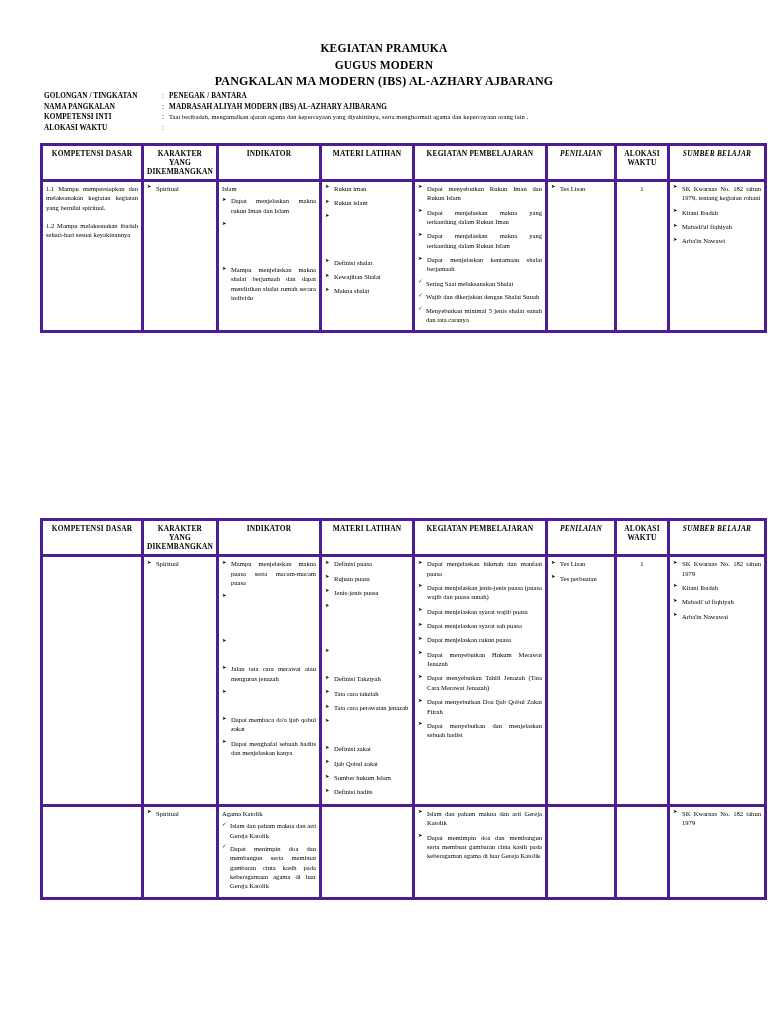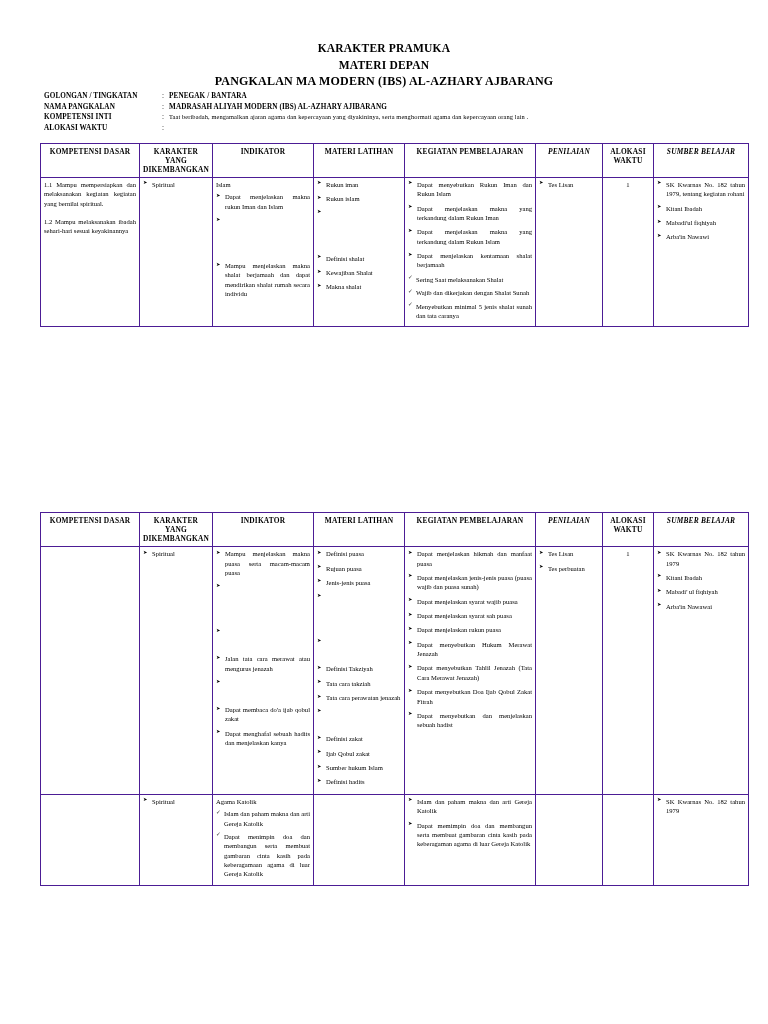--- a/index.html
+++ b/index.html
@@ -70,21 +70,21 @@
     font-size: 6.4px;
   }
   
   table.silabus {
     border-collapse: collapse;
     width: 686px;
     margin-top: 9px;
     table-layout: fixed;
   }
   table.silabus td, table.silabus th {
-    border: 1px solid #4c1d95;
+    border: 3px solid #4c1d95;
     vertical-align: top;
     padding: 2px 3px;
   }
   table.silabus thead th {
     font-size: 7.4px;
     font-weight: bold;
     text-align: center;
     vertical-align: top;
     letter-spacing: 0.2px;
     padding-top: 3px;
@@ -153,22 +153,22 @@
   .sb-item { white-space: normal; }
   .u-sp { height: 22px; }
   .u-sp-lg { height: 40px; }
 </style>
 </head>
 <body>
 
 <div class="page">
 
   <div>
-    <div class="hdr">KARAKTER PRAMUKA</div>
-    <div class="hdr">MATERI DEPAN</div>
+    <div class="hdr">KEGIATAN PRAMUKA</div>
+    <div class="hdr">GUGUS MODERN</div>
     <div class="hdr hdr-3">PANGKALAN MA MODERN (IBS) AL-AZHARY AJBARANG</div>
   </div>
 
   <div class="ident">
     <table>
       <tbody>
           <tr>
         <td class="lab">GOLONGAN / TINGKATAN</td>
         <td class="col">:</td>
         <td class="val">PENEGAK / BANTARA</td>

